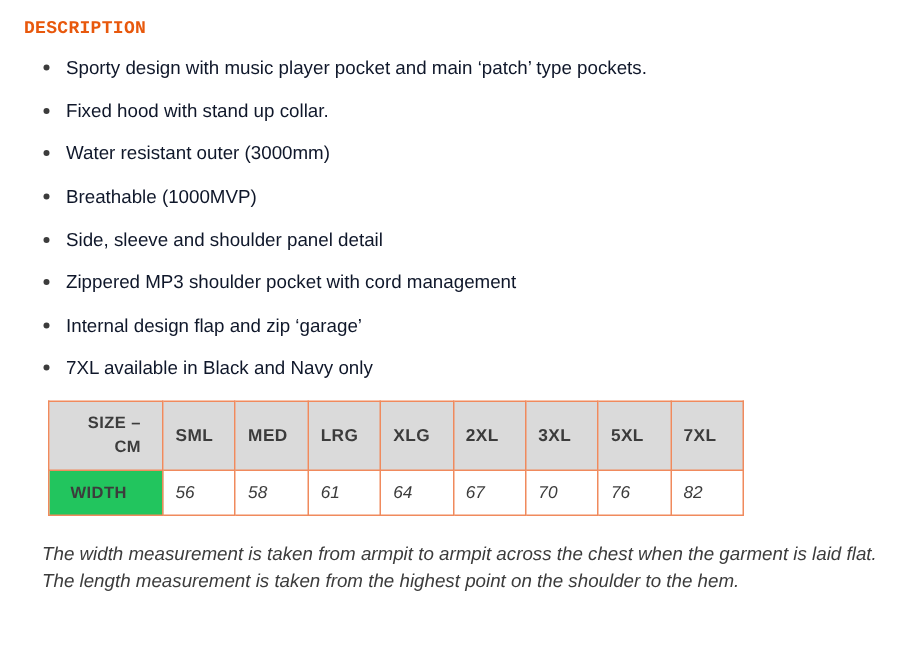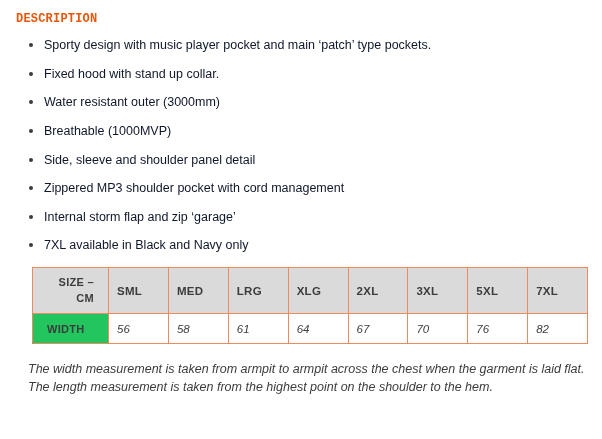--- a/index.html
+++ b/index.html
@@ -48,21 +48,21 @@
     left: 1px;
     top: 5px;
     width: 4px;
     height: 4px;
     background: #3c3c3c;
     border-radius: 50%;
   }
   .size-table {
     margin: 10px 0 0 18px;
     border-collapse: collapse;
-    width: 556px;
+    width: 464px;
     table-layout: fixed;
   }
   .size-table th, .size-table td {
     border: 1px solid #f08a5d;
     font-size: 11.5px;
     color: #3c3c3c;
     height: 30px;
     padding: 0 8px;
     box-sizing: border-box;
   }
@@ -110,21 +110,21 @@
 
   <div class="section-title">DESCRIPTION</div>
 
   <ul class="features">
     <li>Sporty design with music player pocket and main ‘patch’ type pockets.</li>
     <li>Fixed hood with stand up collar.</li>
     <li>Water resistant outer (3000mm)</li>
     <li>Breathable (1000MVP)</li>
     <li>Side, sleeve and shoulder panel detail</li>
     <li>Zippered MP3 shoulder pocket with cord management</li>
-    <li>Internal storm flap and zip ‘garage’</li>
+    <li>Internal design flap and zip ‘garage’</li>
     <li>7XL available in Black and Navy only</li>
   </ul>
 
   <table class="size-table">
     <thead>
       <tr>
         <th class="corner col-label">SIZE – CM</th>
         <th>SML</th>
         <th>MED</th>
         <th>LRG</th>

